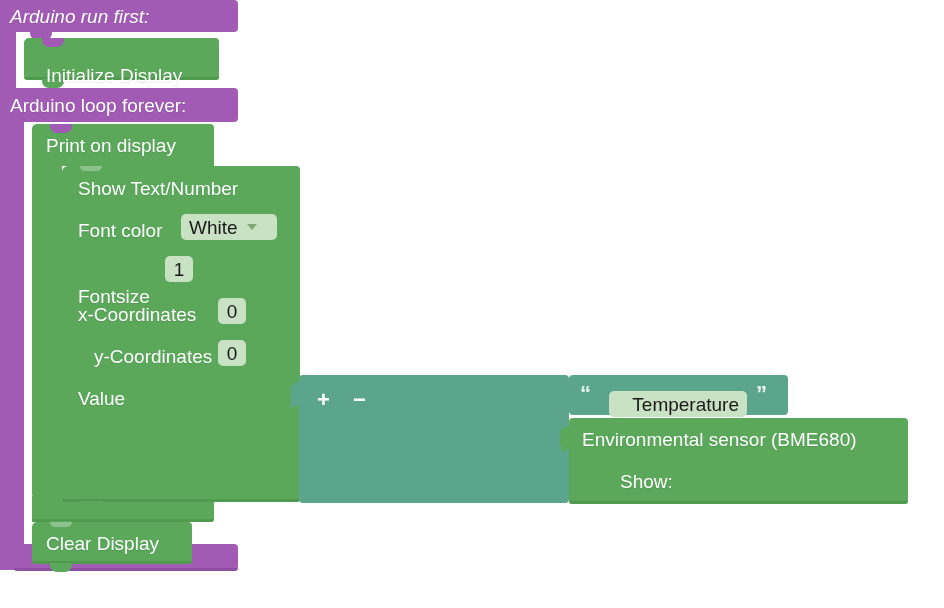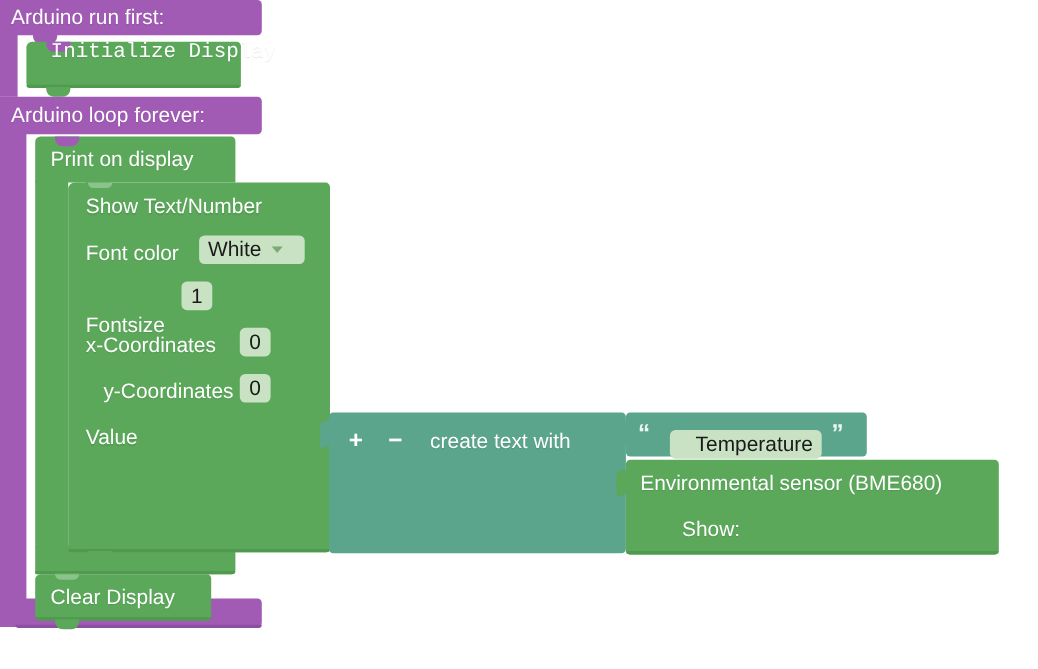--- a/index.html
+++ b/index.html
@@ -130,31 +130,31 @@
 
 <div id="workspace">
 
   <div class="blk" style="left:0px; top:0px; width:238px; height:88px;">
 
     <div class="blk purple-body" style="left:0px; top:0px; width:238px; height:32px; border-radius:0 4px 4px 0;"></div>
 
     <div class="blk purple-body" style="left:0px; top:30px; width:16px; height:58px;"></div>
 
     <div class="notch-down purple-body" style="left:30px; top:31px;"></div>
-    <div class="lbl" style="left:10px; top:7px;">Arduino run first:</div>
+    <div class="lbl" style="left:10px; top:7px;font-style:italic;">Arduino run first:</div>
   </div>
 
   <div class="blk" style="left:24px; top:38px; width:195px; height:45px;">
     <div class="blk green-body" style="left:0px; top:0px; width:195px; height:42px; border-radius:5px 4px 4px 5px;"></div>
     <div class="blk green-edge" style="left:0px; top:39px; width:195px; height:3px; border-radius:0 0 4px 4px;"></div>
 
     <div class="notch-down" style="left:18px; top:0px; background:#A15BB4;"></div>
 
     <div class="notch-down green-body" style="left:18px; top:41px;"></div>
-    <div class="lbl" style="left:22px; top:0;font-family:Liberation Mono, monospace;">Initialize Display</div>
+    <div class="lbl" style="left:22px; top:28px;">Initialize Display</div>
   </div>
 
   <div class="blk" style="left:0px; top:88px; width:238px; height:498px;">
 
     <div class="blk purple-body" style="left:0px; top:0px; width:238px; height:34px; border-radius:0 4px 4px 0;"></div>
 
     <div class="blk purple-body" style="left:0px; top:32px; width:24px; height:440px; border-radius:0 0 0 14px;"></div>
 
     <div class="blk purple-body" style="left:0px; top:456px; width:238px; height:26px; border-radius:0 4px 4px 0;"></div>
     <div class="blk purple-dark" style="left:14px; top:480px; width:224px; height:3px; border-radius:0 0 4px 4px;"></div>
@@ -214,21 +214,20 @@
     <div class="socket teal-body" style="left:230px; top:216px;"></div>
   </div>
 
   <div class="blk" style="left:291px; top:375px; width:278px; height:130px;">
     <div class="blk teal-body" style="left:8px; top:0px; width:270px; height:128px; border-radius:4px;"></div>
 
     <div class="plug teal-body" style="left:0px; top:10px;"></div>
 
     <div class="sign" style="left:26px; top:14px;">+</div>
     <div class="sign" style="left:62px; top:14px;">−</div>
-    <div class="lbl" style="left:100px; top:17px;">create text with</div>
 
     <div class="socket teal-edge" style="left:269px; top:8px; background:#5BA58C;"></div>
     <div class="socket green-body" style="left:269px; top:52px;"></div>
   </div>
 
   <div class="blk" style="left:560px; top:375px; width:228px; height:42px;">
     <div class="blk teal-body" style="left:9px; top:0px; width:219px; height:40px; border-radius:4px;"></div>
     <div class="plug teal-body" style="left:1px; top:9px;"></div>
     <div class="quote" style="left:20px; top:8px;">“</div>
     <div class="field" style="left:49px; top:16px; width:138px; justify-content:flex-end;">

